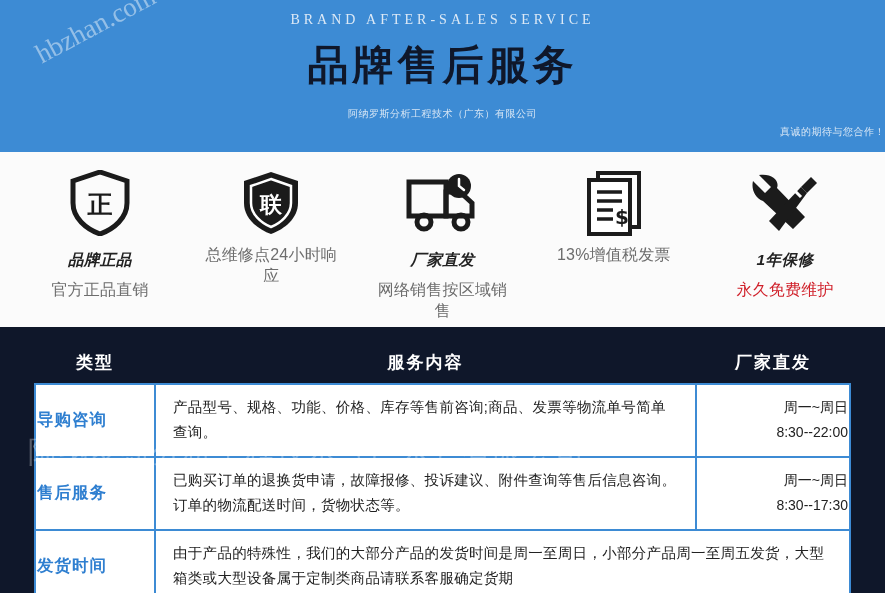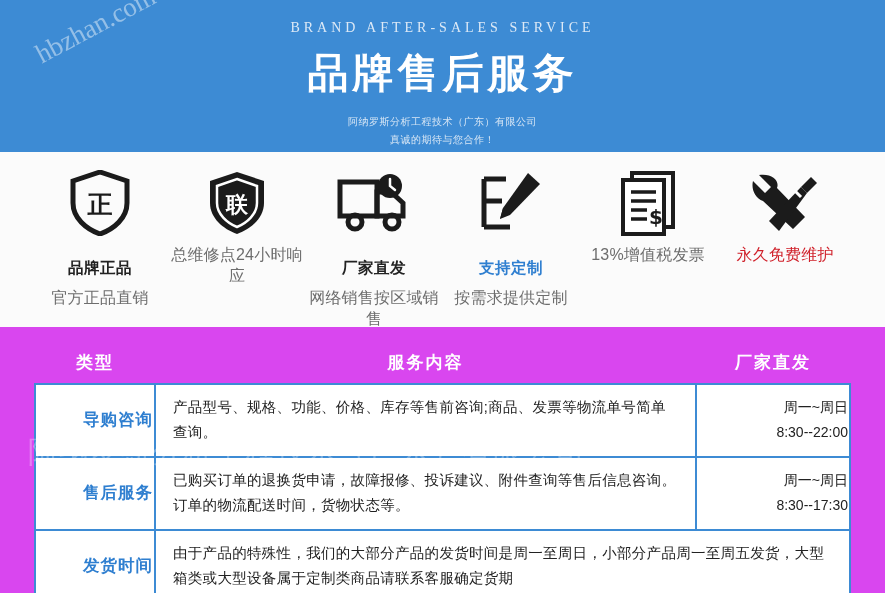--- a/index.html
+++ b/index.html
@@ -21,41 +21,41 @@
     width: 885px;
     height: 152px;
     background: #3d8bd4;
     overflow: hidden;
   }
   .header-eng {
     text-align: center;
     color: #dce9f6;
     font-size: 14px;
     letter-spacing: 4px;
-    padding-top: 20px;
+    padding-top: 12px;
     font-family: "Liberation Serif", serif;
   }
   .header-title {
     text-align: center;
-    color: #ffffff;
+    color: #0f172a;
     font-size: 41px;
     font-weight: bold;
     letter-spacing: 4px;
     margin-top: 10px;
     font-family: Liberation Sans, sans-serif;
   }
   .header-sub1 {
     text-align: center;
     color: #d7e6f5;
     font-size: 10px;
     margin-top: 14px;
     letter-spacing: 0.5px;
   }
   .header-sub2 {
-    text-align: center;
+    text-align: right;
     color: #d7e6f5;
     font-size: 10px;
     margin-top: 4px;
     letter-spacing: 0.5px;
   }
   .wm-header {
     position: absolute;
     left: 30px;
     top: 10px;
     transform: rotate(-28deg);
@@ -85,38 +85,39 @@
   .feature .ic {
     height: 66px;
     display: flex;
     align-items: center;
     justify-content: center;
   }
   .feature .f-title {
     font-size: 15.5px;
     font-weight: bold;
     color: #222222;
-    margin-top: 22px;
+    margin-top: 14px;
     letter-spacing: 0.5px;
+    font-style: italic;
   }
   .feature .f-title.blue { color: #2f7fd0; }
   .feature .f-sub {
     font-size: 16px;
     color: #6d6d6d;
     margin-top: 9px;
     letter-spacing: 0.2px;
   }
   .feature .f-sub.red { color: #d0202a; font-family: Liberation Mono, monospace; }
 
   
   .table-wrap {
     position: relative;
     width: 885px;
     height: 266px;
-    background: #d946ef;
+    background: #0f172a;
     padding: 14px 34px 0 34px;
     box-sizing: border-box;
   }
   table.svc {
     width: 817px;
     border-collapse: collapse;
     table-layout: fixed;
   }
   table.svc th {
     color: #ffffff;
@@ -128,21 +129,21 @@
     border: none;
   }
   table.svc td {
     background: #ffffff;
     vertical-align: middle;
     border: 2px solid #3d8bd4;
     box-sizing: border-box;
   }
   td.c-type {
     width: 118px;
-    text-align: right;
+    text-align: left;
     color: #2f7fd0;
     font-size: 16.5px;
     font-weight: bold;
     letter-spacing: 1px;
   }
   td.c-content {
     padding: 10px 17px;
     color: #222222;
     font-size: 14.5px;
     line-height: 1.75;
@@ -217,34 +218,20 @@
         <circle cx="18" cy="50" r="7" fill="none" stroke="#1b1b1b" stroke-width="5"></circle>
         <circle cx="55" cy="50" r="7" fill="none" stroke="#1b1b1b" stroke-width="5"></circle>
         <circle cx="53" cy="14" r="12" fill="#1b1b1b"></circle>
         <path d="M53 7 L53 14 L58 18" stroke="#ffffff" stroke-width="2.5" fill="none" stroke-linecap="round"></path>
       </svg>
     </div>
     <div class="f-title">厂家直发</div>
     <div class="f-sub">网络销售按区域销售</div>
   </div>
 
-  <div class="feature">
-    <div class="ic">
-      <svg width="70" height="64" viewBox="0 0 70 64">
-        <path d="M8 8 L8 56" stroke="#1b1b1b" stroke-width="5" fill="none"></path>
-        <path d="M8 8 L30 8" stroke="#1b1b1b" stroke-width="5" fill="none"></path>
-        <path d="M8 30 L26 30" stroke="#1b1b1b" stroke-width="5" fill="none"></path>
-        <path d="M8 56 L34 56" stroke="#1b1b1b" stroke-width="5" fill="none"></path>
-        <path d="M52 2 L64 13 L34 44 L24 48 L27 37 Z" fill="#1b1b1b"></path>
-        <path d="M24 48 L27 37 L31 41 Z" fill="#1b1b1b"></path>
-      </svg>
-    </div>
-    <div class="f-title blue">支持定制</div>
-    <div class="f-sub">按需求提供定制</div>
-  </div>
 
   <div class="feature">
     <div class="ic">
       <svg width="58" height="66" viewBox="0 0 58 66">
         <rect x="13" y="3" width="41" height="54" fill="none" stroke="#1b1b1b" stroke-width="4"></rect>
         <rect x="4" y="10" width="41" height="54" fill="#ffffff" stroke="#1b1b1b" stroke-width="4"></rect>
         <path d="M12 22 L37 22 M12 31 L37 31 M12 40 L28 40 M12 49 L28 49" stroke="#1b1b1b" stroke-width="3.5" fill="none"></path>
         <text x="37" y="54" font-size="20" font-weight="bold" fill="#1b1b1b" text-anchor="middle" font-family="DejaVu Sans, sans-serif">$</text>
       </svg>
     </div>
@@ -253,20 +240,21 @@
 
   <div class="feature">
     <div class="ic">
       <svg width="72" height="64" viewBox="0 0 72 64">
         <path d="M10 4 L22 16 L16 22 L4 10 C2 18 6 27 14 30 L44 58 L56 46 L28 17 C31 9 22 2 10 4 Z" fill="#1b1b1b"></path>
         <path d="M62 6 L52 16 L58 22 L68 12 Z" fill="#1b1b1b"></path>
         <path d="M52 16 L20 50 L30 60 L58 22 Z" fill="#1b1b1b"></path>
         <path d="M46 20 L52 26" stroke="#ffffff" stroke-width="3"></path>
       </svg>
     </div>
+    <div class="f-title">1年保修</div>
     <div class="f-sub red">永久免费维护</div>
   </div>
 
 </div>
 
 <div class="table-wrap">
   <table class="svc">
     <thead>
       <tr>
         <th class="col-head-type">类型</th>

